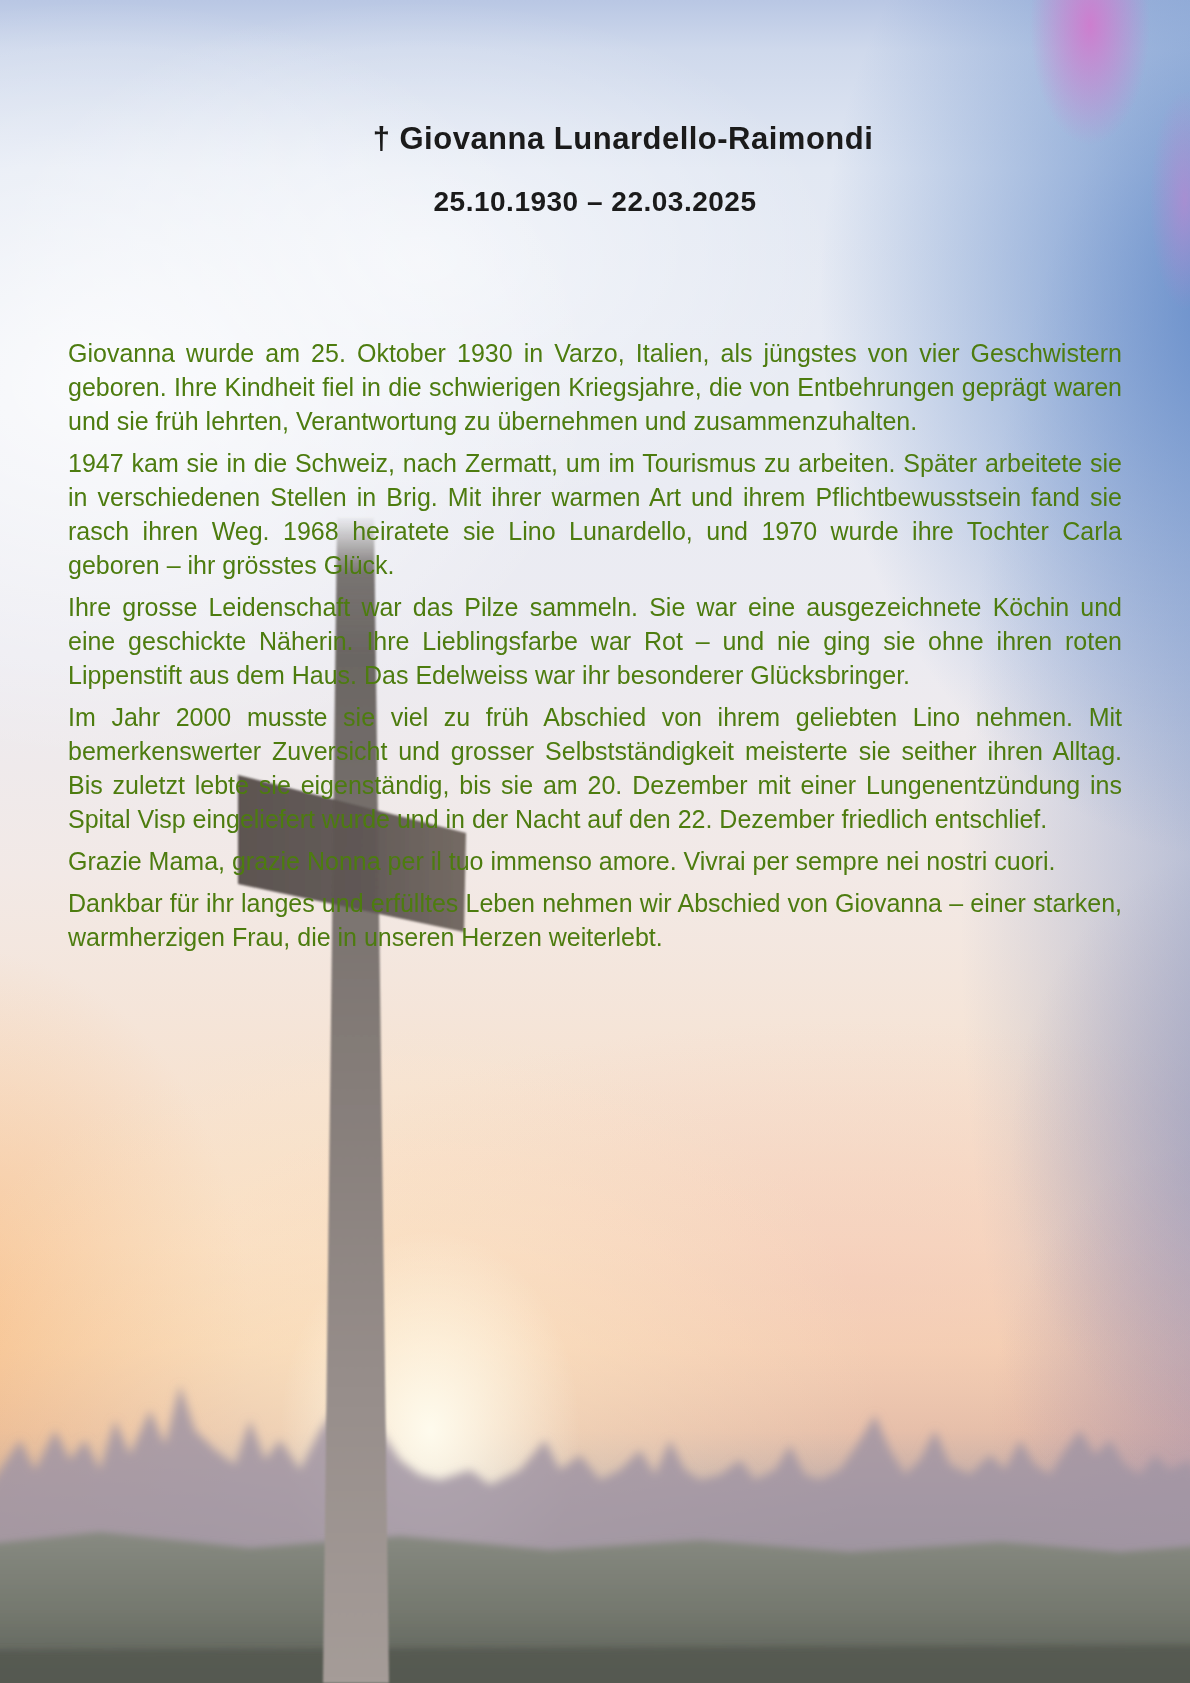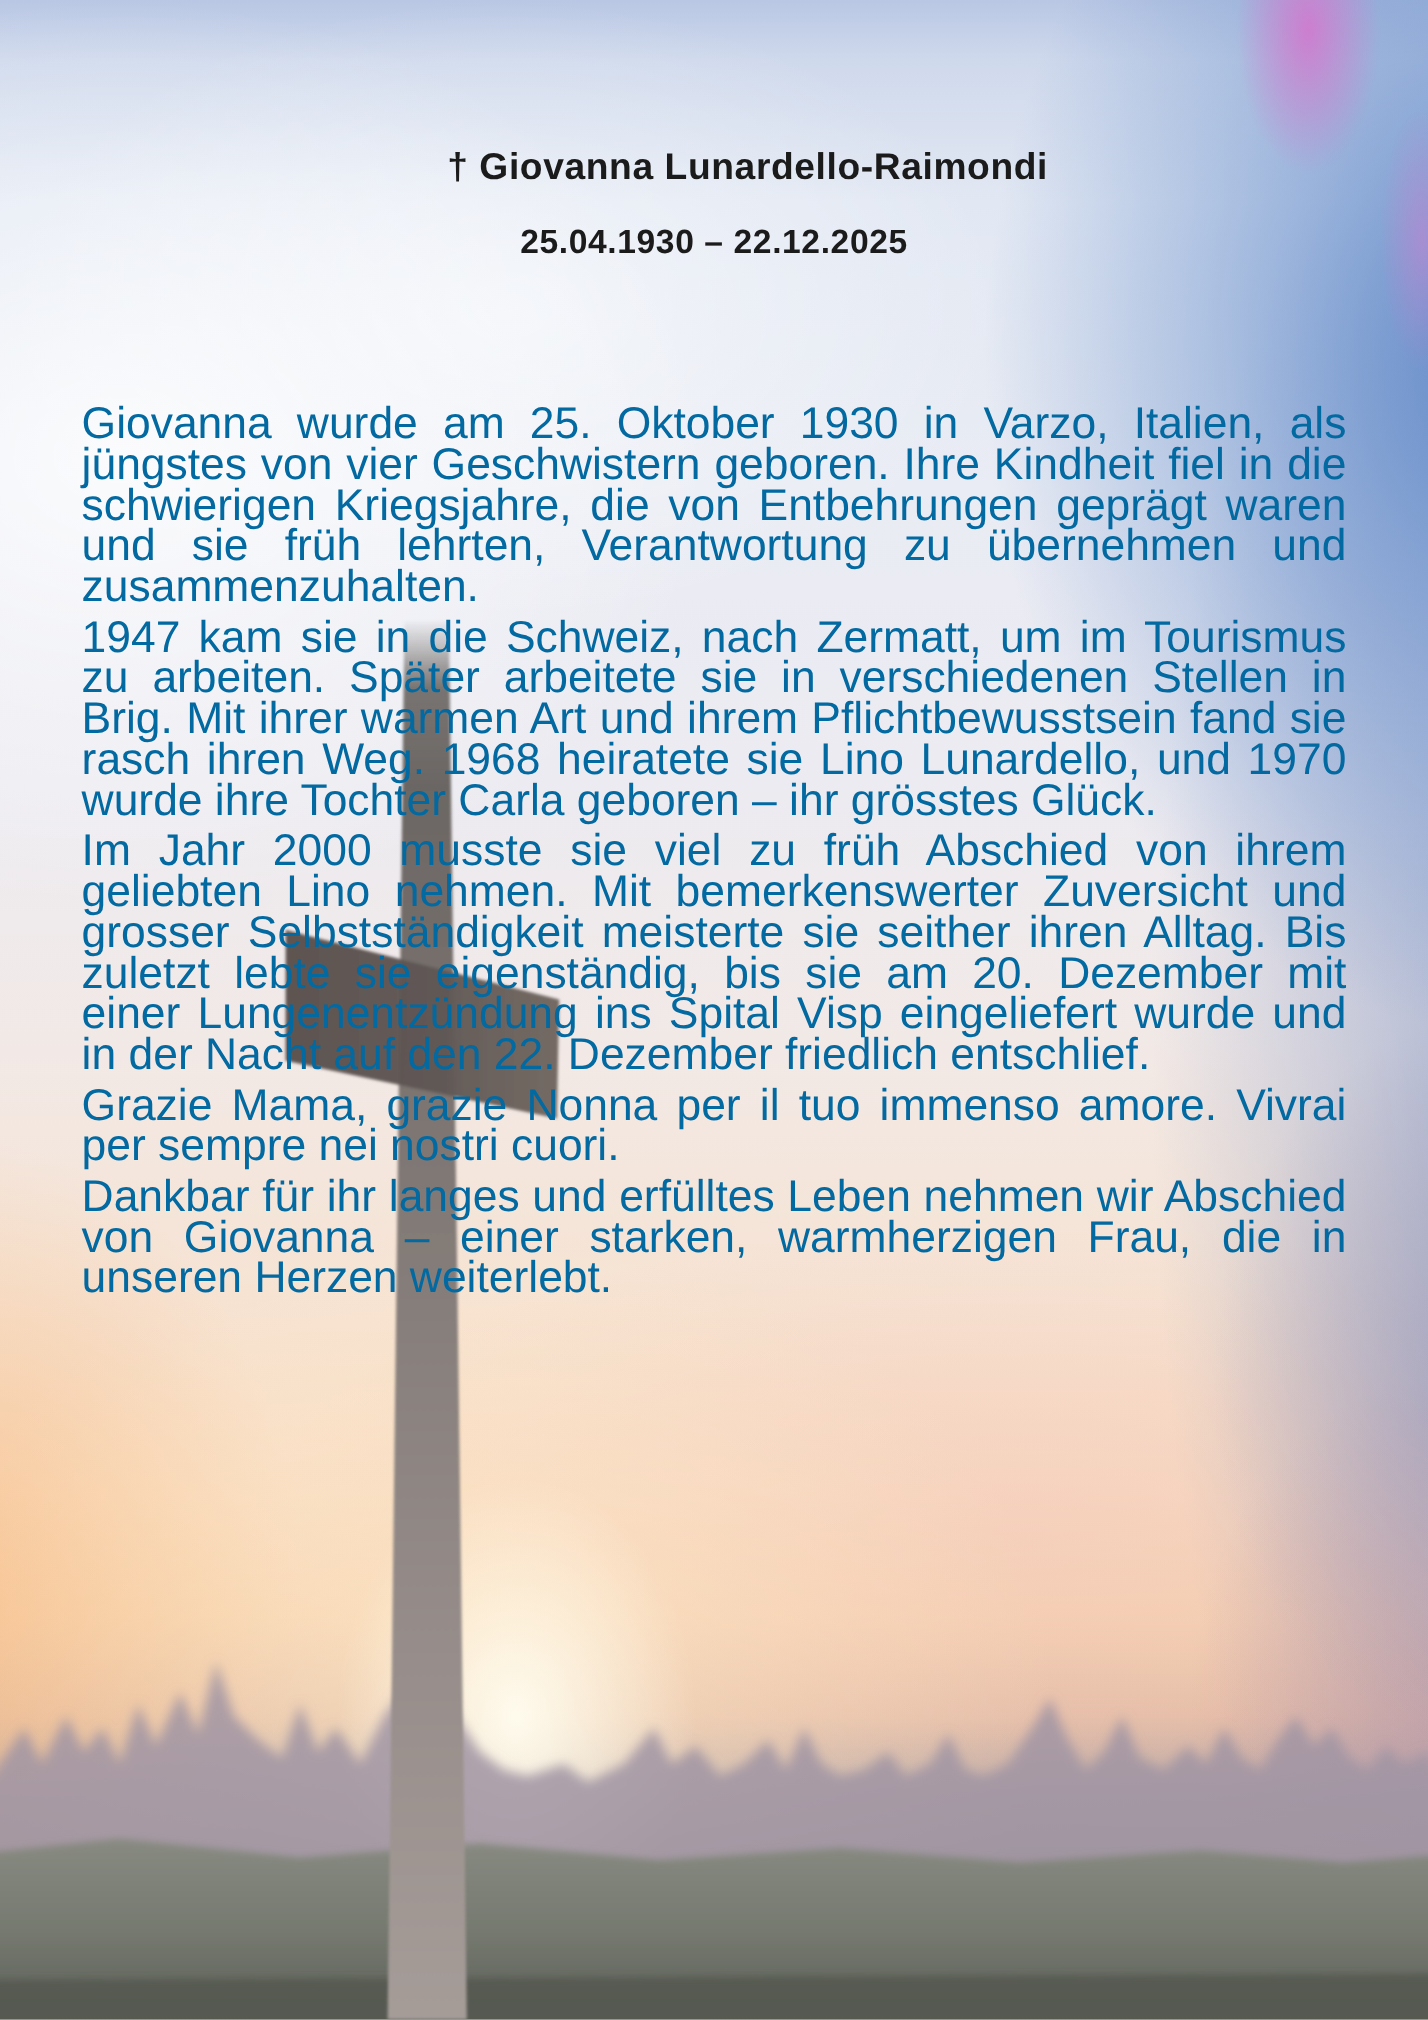--- a/index.html
+++ b/index.html
@@ -90,24 +90,24 @@
     letter-spacing: 0.5px;
   }
   .obituary {
     position: absolute;
     top: 336px;
     left: 68px;
     width: 1054px;
   }
   .obituary p {
     margin: 0 0 8px 0;
-    font-size: 37px;
+    font-size: 25px;
     line-height: 34px;
     text-align: justify;
-    color: #0369a1;
+    color: #4d7c0f;
   }
   .obituary p:last-child {
     margin-bottom: 0;
   }
 </style>
 </head>
 <body>
 
 <div class="bg"></div>
 
@@ -165,21 +165,22 @@
   </g>
 
   <g filter="url(#soft1)">
     <polygon points="337,518 374,518 389,1683 323,1683" fill="url(#postGrad)"></polygon>
     <polygon points="238,775 466,833 464,932 238,884" fill="url(#barGrad)" fill-opacity="0.97"></polygon>
   </g>
 </svg>
 
 <div class="content">
   <h1 class="title">† Giovanna Lunardello-Raimondi</h1>
-  <h2 class="dates">25.04.1930 – 22.12.2025</h2>
+  <h2 class="dates">25.10.1930 – 22.03.2025</h2>
   <div class="obituary">
       <p>Giovanna wurde am 25. Oktober 1930 in Varzo, Italien, als jüngstes von vier Geschwistern geboren. Ihre Kindheit fiel in die schwierigen Kriegsjahre, die von Entbehrungen geprägt waren und sie früh lehrten, Verantwortung zu übernehmen und zusammenzuhalten.</p>
       <p>1947 kam sie in die Schweiz, nach Zermatt, um im Tourismus zu arbeiten. Später arbeitete sie in verschiedenen Stellen in Brig. Mit ihrer warmen Art und ihrem Pflichtbewusstsein fand sie rasch ihren Weg. 1968 heiratete sie Lino Lunardello, und 1970 wurde ihre Tochter Carla geboren – ihr grösstes Glück.</p>
+      <p>Ihre grosse Leidenschaft war das Pilze sammeln. Sie war eine ausgezeichnete Köchin und eine geschickte Näherin. Ihre Lieblingsfarbe war Rot – und nie ging sie ohne ihren roten Lippenstift aus dem Haus. Das Edelweiss war ihr besonderer Glücksbringer.</p>
       <p>Im Jahr 2000 musste sie viel zu früh Abschied von ihrem geliebten Lino nehmen. Mit bemerkenswerter Zuversicht und grosser Selbstständigkeit meisterte sie seither ihren Alltag. Bis zuletzt lebte sie eigenständig, bis sie am 20. Dezember mit einer Lungenentzündung ins Spital Visp eingeliefert wurde und in der Nacht auf den 22. Dezember friedlich entschlief.</p>
       <p>Grazie Mama, grazie Nonna per il tuo immenso amore. Vivrai per sempre nei nostri cuori.</p>
       <p>Dankbar für ihr langes und erfülltes Leben nehmen wir Abschied von Giovanna – einer starken, warmherzigen Frau, die in unseren Herzen weiterlebt.</p>
     </div>
 </div>
 
 </body></html>

